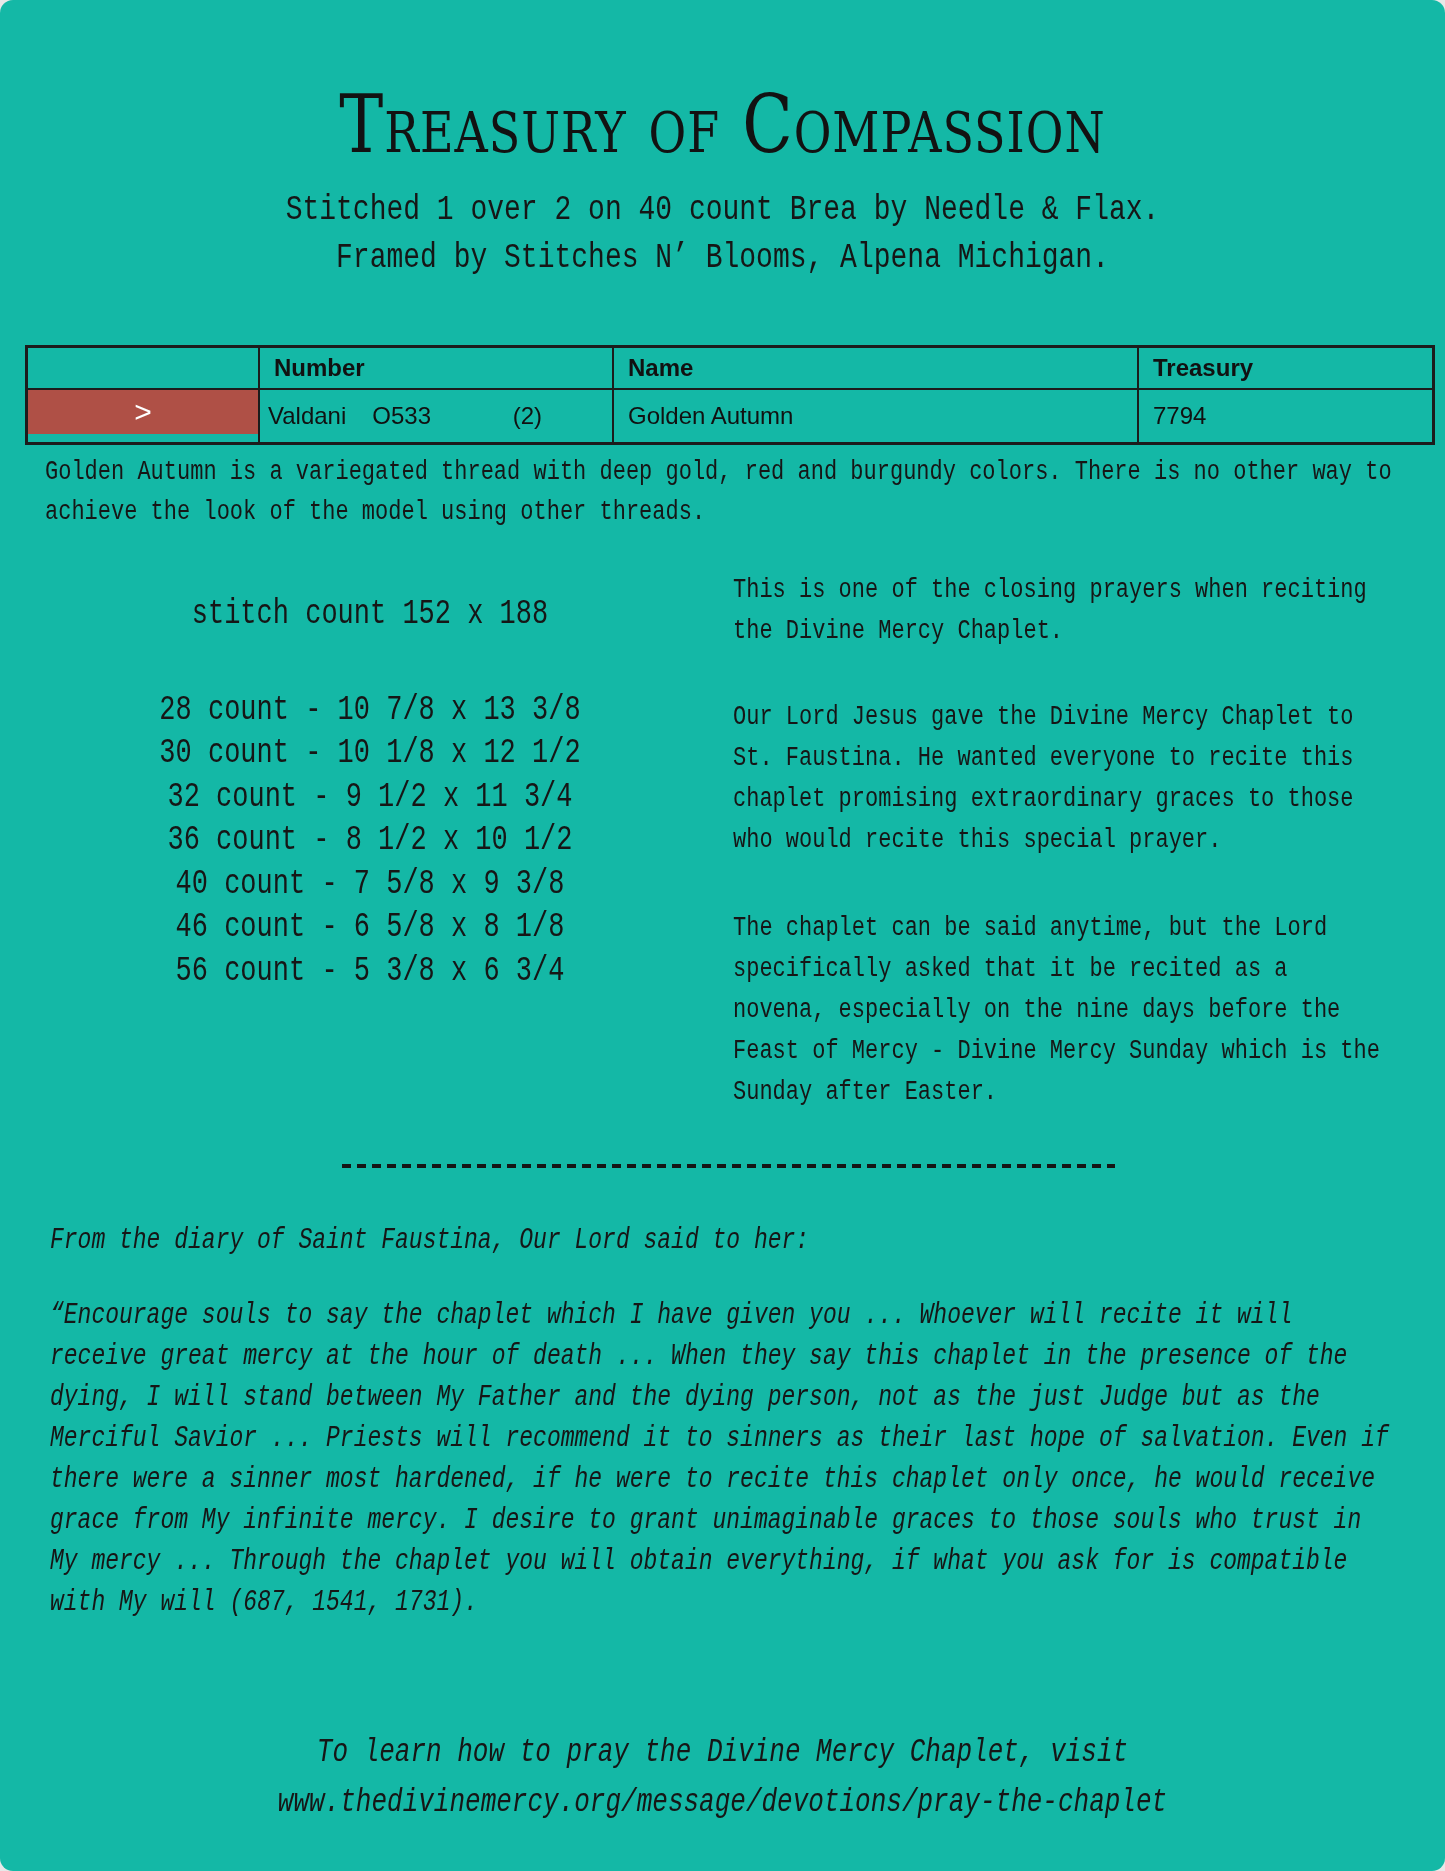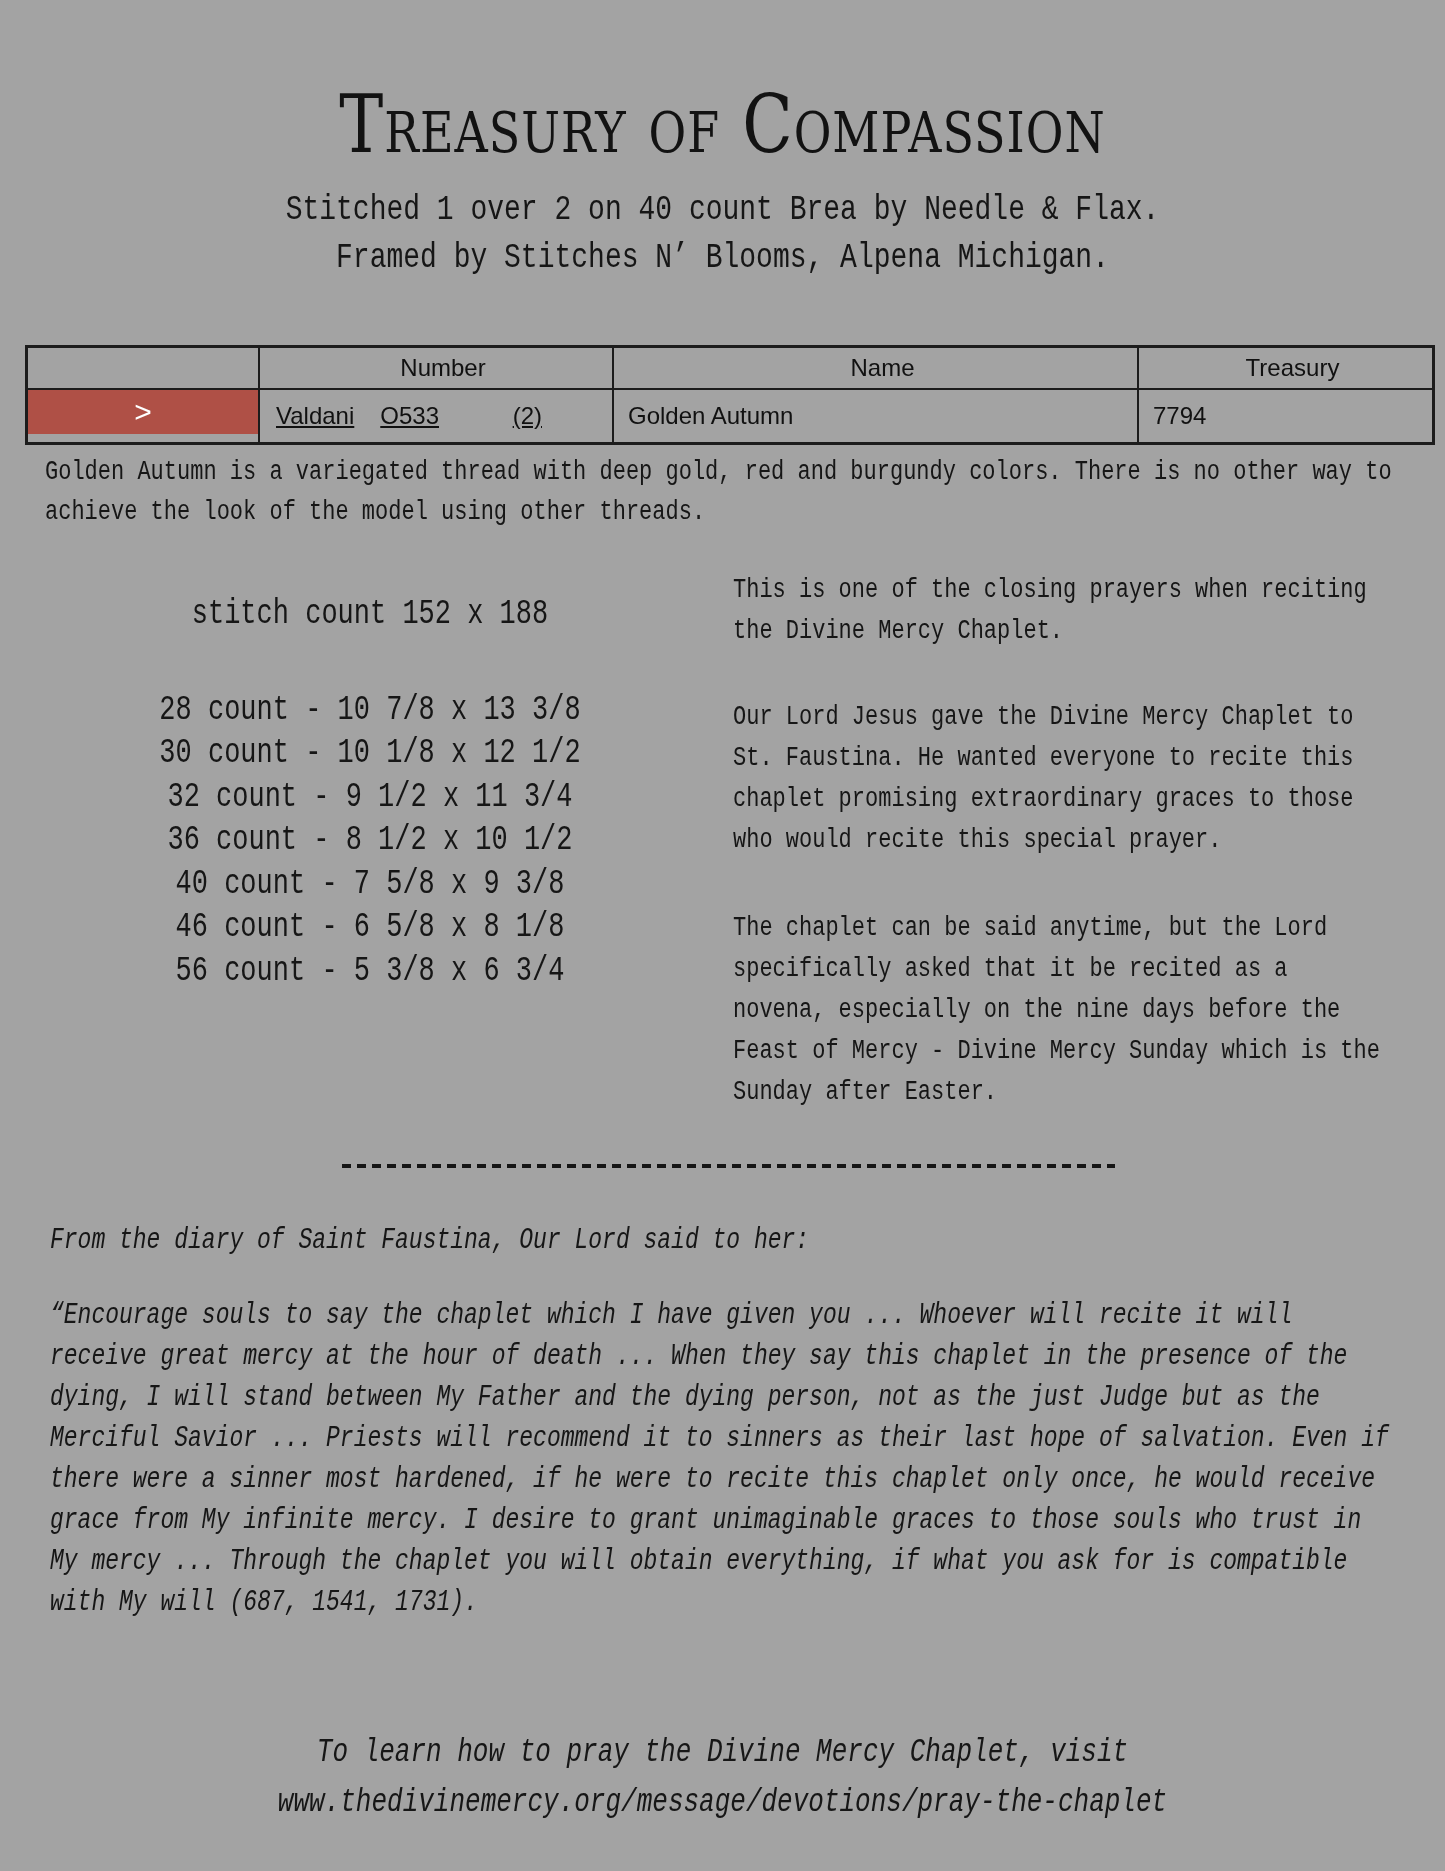--- a/index.html
+++ b/index.html
@@ -47,31 +47,31 @@
     font-size: 24px;
     color: #111;
     table-layout: fixed;
   }
   .thread-table td { border: 2px solid #1c1c1c; padding: 0; vertical-align: middle; }
   .thread-table { border: 3px solid #1c1c1c; }
   .col-swatch  { width: 230px; }
   .col-number  { width: 352px; }
   .col-name    { width: 523px; margin-top: 7px; }
   .col-stitch  { width: 293px; }
-  .hrow td { height: 40px; font-weight: normal; text-align: center; }
+  .hrow td { height: 40px; font-weight: bold; }
   .drow td { height: 52px; }
   .cellpad { padding-left: 14px; }
   .swatch-cell { vertical-align: top !important; }
   .swatch {
     height: 44px; width: 100%;
     display: flex; align-items: center; justify-content: center;
     color: #ffffff; font-size: 30px; font-weight: 400;
     font-family: "Liberation Sans", sans-serif;
   }
-  .number-flex { display: flex; align-items: center; padding-left: 16px; text-decoration: underline; }
+  .number-flex { display: flex; align-items: center; padding-left: 8px; }
   .number-flex .code { margin-left: 26px; }
   .number-flex .qty { margin-left: auto; margin-right: 70px; }
 
   .note { left: 45px; top: 452px; width: 1355px; font-size: 22px; line-height: 31px; }
 
   .stitch-heading { left: 145px; top: 592px; width: 450px; font-size: 27px; text-align: center; line-height: 34px; }
   .size-list { left: 145px; top: 688px; width: 450px; font-size: 27px; line-height: 34px; text-align: center; }
 
   .rcol { left: 733px; width: 655px; font-size: 22px; line-height: 32px; }
   .rp1 { top: 570px; }
@@ -84,21 +84,21 @@
   }
 
   .diary-intro { left: 50px; top: 1220px; width: 1360px; font-size: 23px; line-height: 32px; }
   .diary-quote { left: 50px; top: 1295px; width: 1348px; font-size: 23px; line-height: 32px; }
 
   .footer { left: 0; top: 1728px; width: 1445px; font-size: 26px; line-height: 39px; text-align: center; }
 </style>
 </head>
 <body>
 
-<div id="page" style="background: #a3a3a3;">
+<div id="page" style="background: #14b8a6; border-radius: 13px;">
 
   <div class="abs title">Treasury of Compassion</div>
 
   <div class="abs subtitle tw">
     <div>Stitched 1 over 2 on 40 count Brea by Needle &amp; Flax.</div>
     <div>Framed by Stitches N’ Blooms, Alpena Michigan.</div>
   </div>
 
   <table class="thread-table">
     <tbody>

